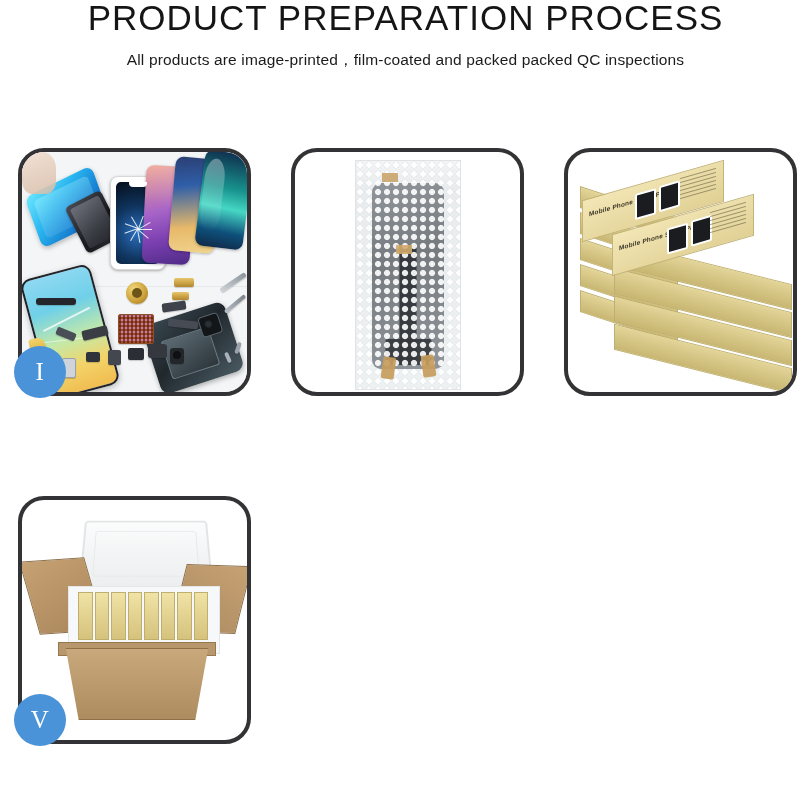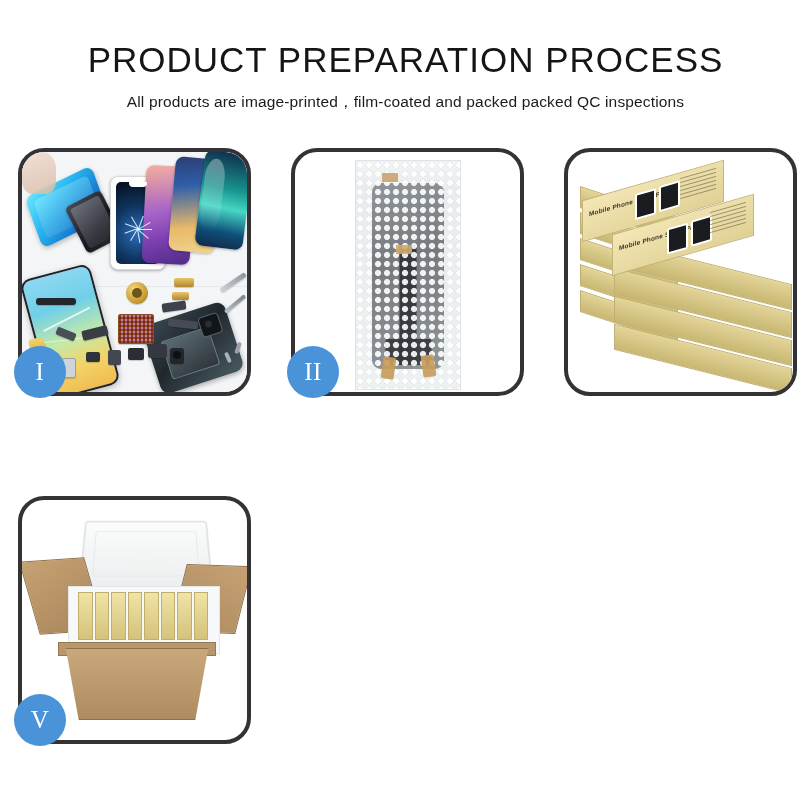--- a/index.html
+++ b/index.html
@@ -13,21 +13,20 @@
     height: 811px;
     overflow: hidden;
     font-family: "Liberation Sans", sans-serif;
     color: #111;
     position: relative;
   }
 
   
   .header {
     text-align: center;
-    padding-top: 42px;
   }
   .page-title {
     font-family: "Liberation Sans", sans-serif;
     font-size: 35px;
     letter-spacing: 1.0px;
     font-weight: 400;
     color: #151515;
     margin: 0;
     line-height: 1.05;
     white-space: nowrap;
@@ -525,21 +524,20 @@
       <div class="p2-bag">
         <div class="p2-screen"></div>
         <div class="p2-flex"></div>
         <div class="p2-bubbles"></div>
         <div class="p2-tape1"></div>
         <div class="p2-tape2"></div>
         <div class="p2-tape3"></div>
         <div class="p2-tape4"></div>
       </div>
     </div>
-    <div class="badge">II</div>
   </div>
 
 
   <div class="panel">
     <div class="panel-inner">
       <div class="p4-stack">
         <div class="gbox gL5">
             <div class="side"></div>
           </div>
         <div class="gbox gL4">

